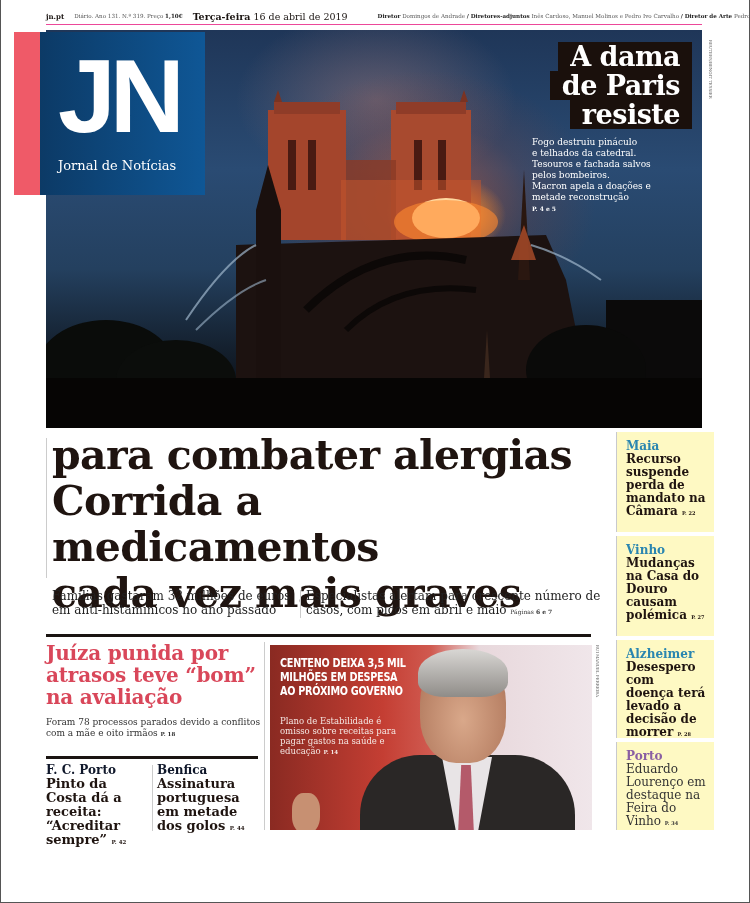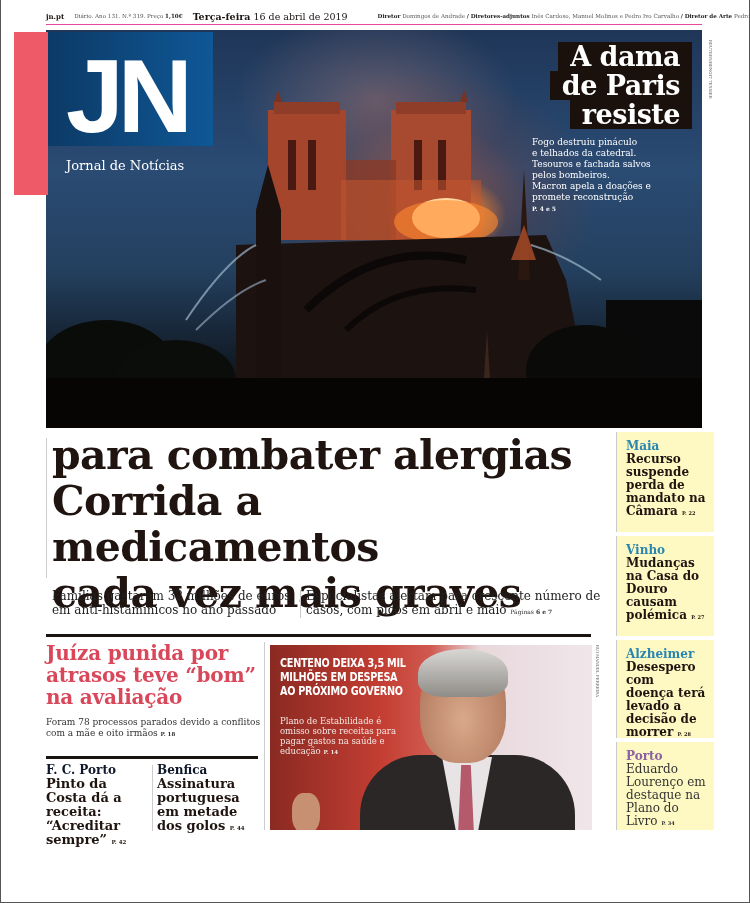--- a/index.html
+++ b/index.html
@@ -23,21 +23,21 @@
       radial-gradient(ellipse 60px 40px at 400px 185px, rgba(255,236,190,0.95) 0%, rgba(255,140,40,0.8) 40%, rgba(255,90,20,0) 100%),
       radial-gradient(ellipse 170px 130px at 380px 170px, rgba(230,90,40,0.55) 0%, rgba(150,60,40,0.2) 60%, rgba(0,0,0,0) 100%),
       radial-gradient(ellipse 140px 90px at 330px 70px, rgba(160,120,120,0.5) 0%, rgba(0,0,0,0) 100%),
       linear-gradient(180deg, #1f3658 0%, #2a4b73 35%, #24405f 60%, #14202e 80%, #060608 100%);
   }
   .hero .cathedral { position: absolute; left: 0; top: 0; width: 656px; height: 398px; }
   .hero .ground { position: absolute; left: 0; bottom: 0; width: 656px; height: 50px; background: #060504; }
 
   
   .logo-red { position: absolute; left: 14px; top: 32px; width: 34px; height: 163px; background: #ef5a68; }
-  .logo { position: absolute; left: 48px; top: 32px; width: 165px; height: 114px; background: linear-gradient(90deg, #0c3a66 0%, #0f5796 100%); }
+  .logo { position: absolute; left: 40px; top: 32px; width: 165px; height: 163px; background: linear-gradient(90deg, #0c3a66 0%, #0f5796 100%); }
   .logo .letters { position: absolute; left: 18px; top: 12px; font-family: "Liberation Sans", sans-serif; font-weight: bold; color: #fff; font-size: 104px; letter-spacing: -6px; line-height: 1; }
   .logo .name { position: absolute; left: 18px; top: 126px; font-family: "DejaVu Serif", serif; color: #fff; font-size: 13px; }
 
   
   .hero-head { position: absolute; right: 58px; top: 42px; text-align: right; }
   .hero-head .hl { display: inline-block; background: #1a100c; color: #fff; font-weight: bold; font-size: 27px; line-height: 29px; padding: 0 12px; letter-spacing: -0.5px; }
   .hero-sub { position: absolute; right: 58px; top: 137px; width: 160px; color: #fff; font-size: 9px; line-height: 11px; }
   .hero-sub .pg { font-size: 6px; font-weight: bold; }
   .photo-credit { position: absolute; left: 705px; top: 40px; width: 8px; height: 70px; font-size: 4px; color: #666; writing-mode: vertical-rl; }
 
@@ -173,21 +173,21 @@
   <span class="hl">A dama</span><br>
   <span class="hl">de Paris</span><br>
   <span class="hl">resiste</span>
 </div>
 <div class="hero-sub">
   <div>Fogo destruiu pináculo</div>
   <div>e telhados da catedral.</div>
   <div>Tesouros e fachada salvos</div>
   <div>pelos bombeiros.</div>
   <div>Macron apela a doações e</div>
-  <div>promete reconstrução</div>
+  <div>metade reconstrução</div>
   <div class="pg">P. 4 e 5</div>
 </div>
 
 <div class="main-head-rule"></div>
 <div class="main-head">
   <div>para combater alergias</div>
   <div>Corrida a medicamentos</div>
   <div>cada vez mais graves</div>
 </div>
 <div class="deck left">Famílias gastaram 32 milhões de euros em anti-histamínicos no ano passado</div>
@@ -234,14 +234,14 @@
 <div class="rail r2">
   <div class="kicker">Vinho</div>
   <div class="hd"><span>Mudanças na Casa do Douro causam polémica</span> <span class="pgref">P. 27</span></div>
 </div>
 <div class="rail r3">
   <div class="kicker">Alzheimer</div>
   <div class="hd"><span>Desespero com doença terá levado a decisão de morrer</span> <span class="pgref">P. 28</span></div>
 </div>
 <div class="rail r4">
   <div class="kicker">Porto</div>
-  <div class="hd"><span>Eduardo Lourenço em destaque na Plano do Livro</span> <span class="pgref">P. 34</span></div>
+  <div class="hd"><span>Eduardo Lourenço em destaque na Feira do Vinho</span> <span class="pgref">P. 34</span></div>
 </div>
 
 </body></html>

